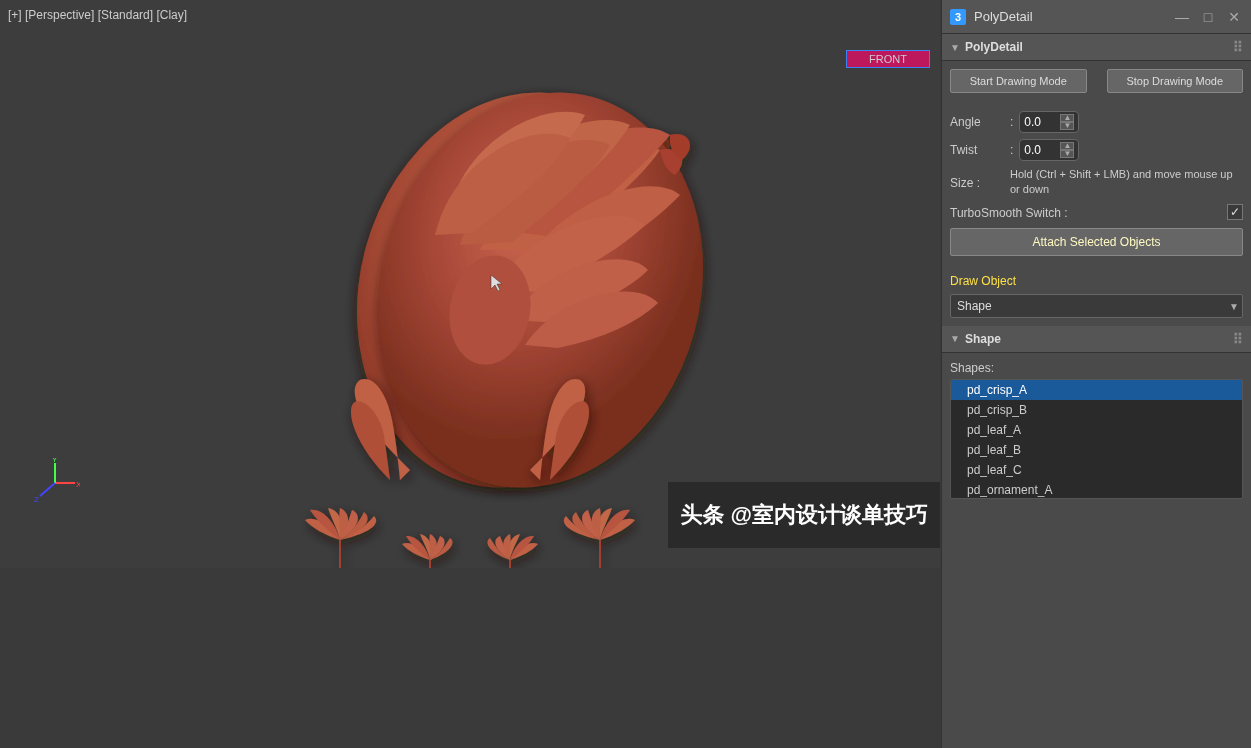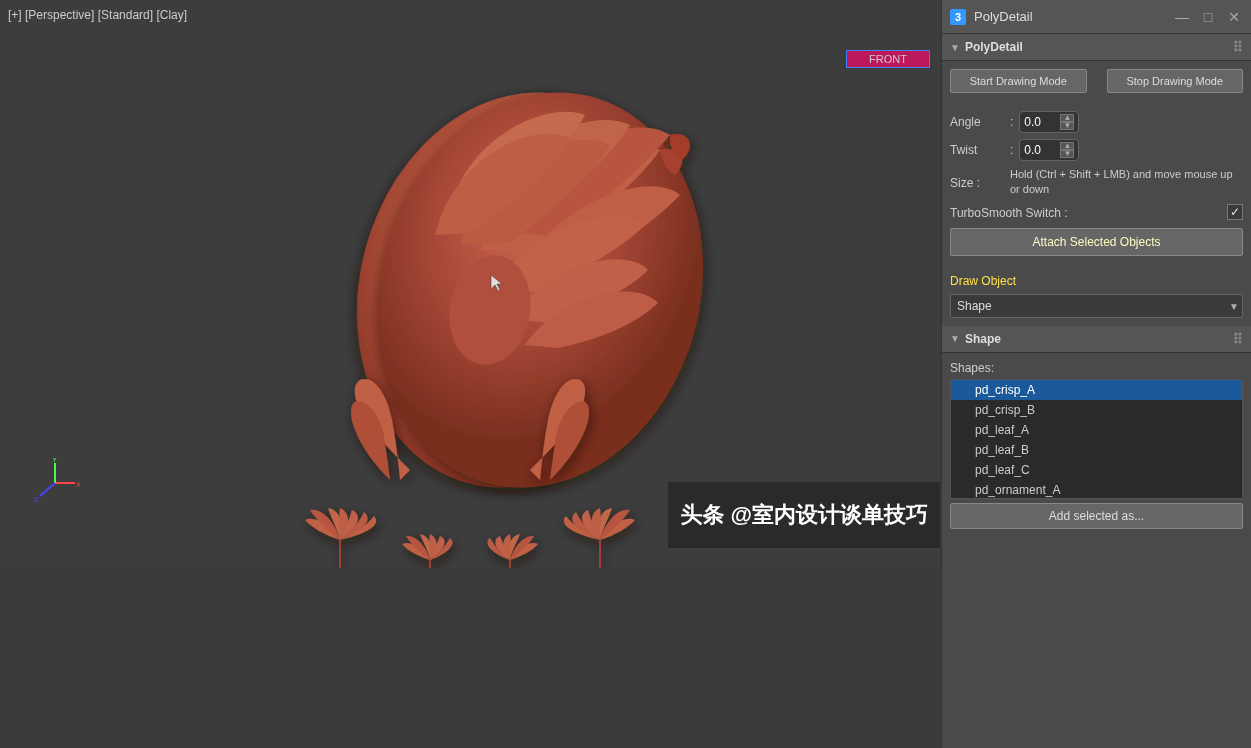--- a/index.html
+++ b/index.html
@@ -342,21 +342,21 @@
 
     .shapes-list {
       background: #2a2a2a;
       border: 1px solid #555;
       border-radius: 2px;
       overflow-y: auto;
       max-height: 120px;
     }
 
     .shape-item {
-      padding: 3px 24px;
+      padding: 3px 16px;
       color: #ccc;
       font-size: 12px;
       cursor: pointer;
     }
     .shape-item.selected { background: #1a5a9a; color: #fff; }
 
     
     .add-selected-btn {
       width: 100%;
       background: #666;
@@ -622,15 +622,14 @@
     <div class="shapes-label">Shapes:</div>
     <div class="shapes-list">
 
     <div class="shape-item selected">pd_crisp_A</div>
         <div class="shape-item">pd_crisp_B</div>
         <div class="shape-item">pd_leaf_A</div>
         <div class="shape-item">pd_leaf_B</div>
         <div class="shape-item">pd_leaf_C</div>
         <div class="shape-item">pd_ornament_A</div>
       </div>
-    <button class="add-selected-btn">Add selected as...</button>
   </div>
 </div>
 
 </body></html>

